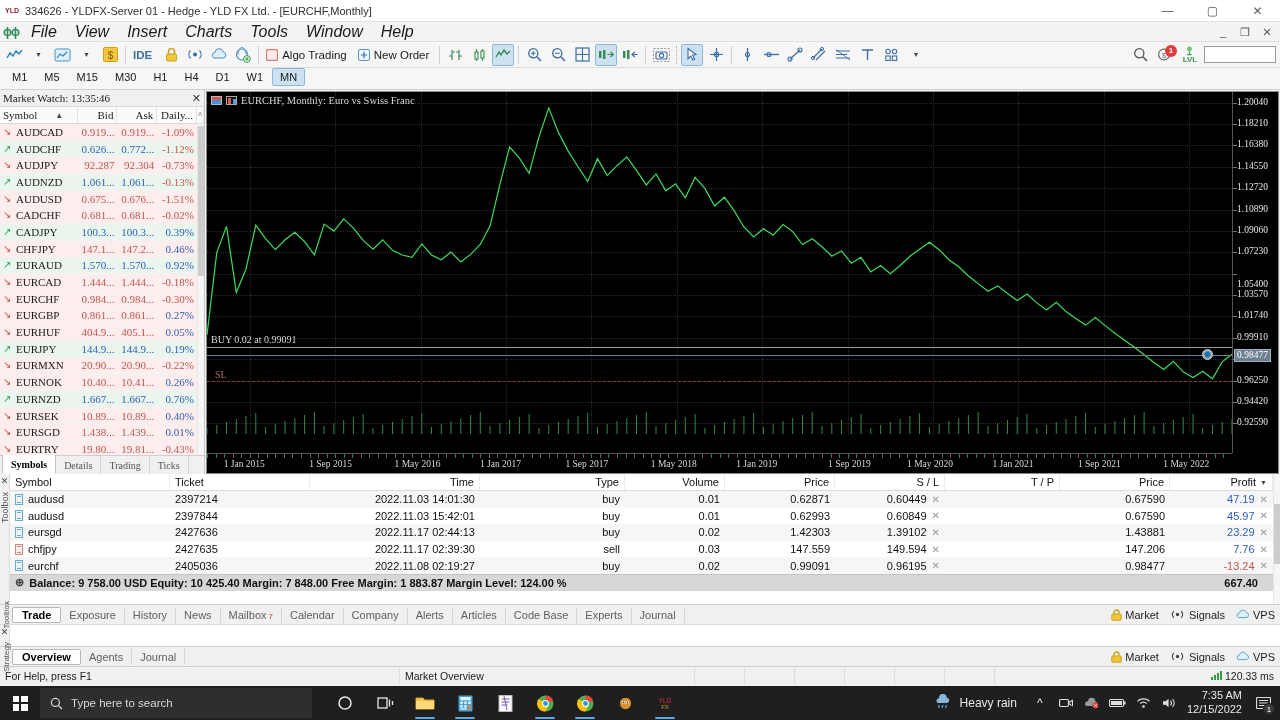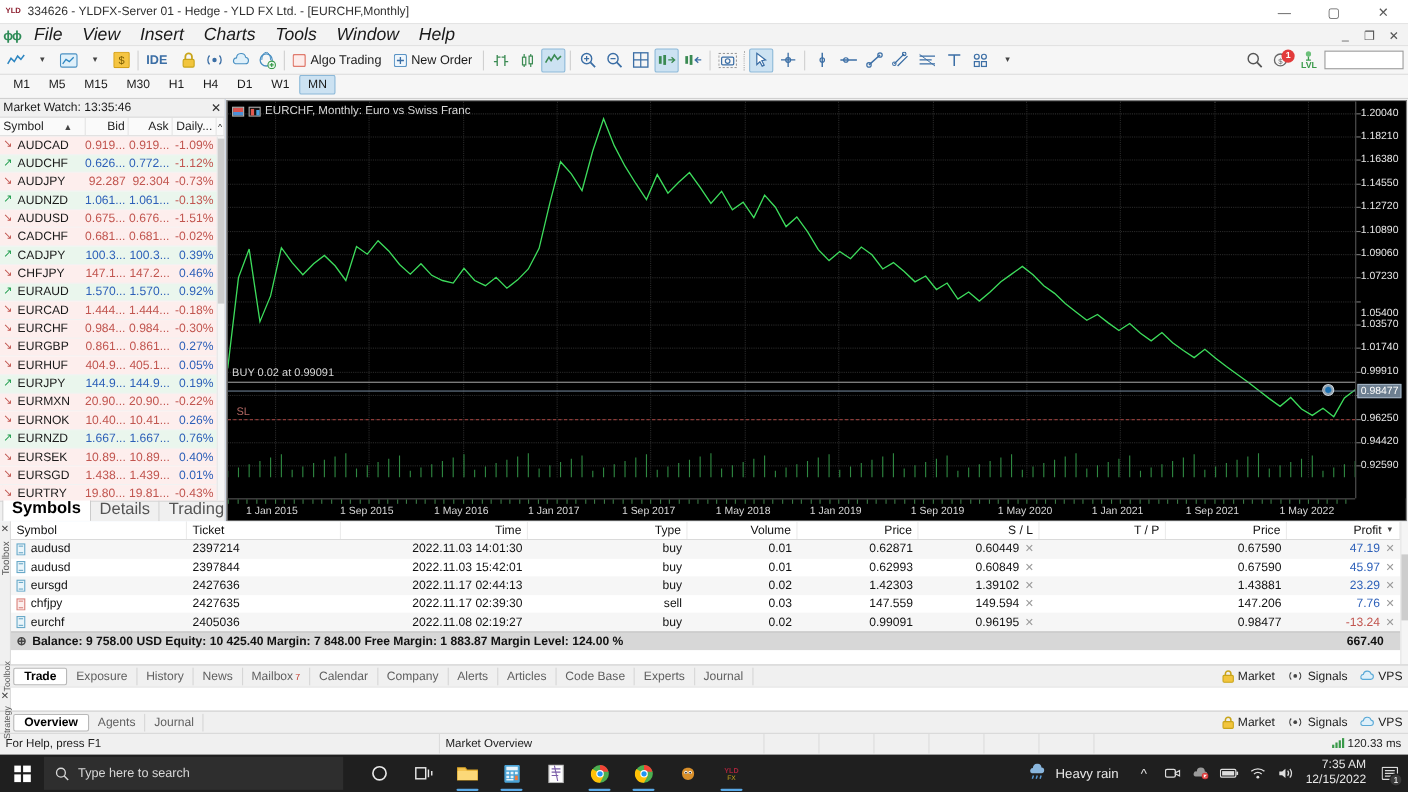--- a/index.html
+++ b/index.html
@@ -82,21 +82,21 @@
     height: 22px; background: #f6f6f6; border-bottom: 1px solid #d0d0d0;
     display: flex; align-items: flex-start; padding-left: 4px;
   }
   .tf {
     padding: 2px 7px; font-size: 11px; color: #1a1a1a; margin-right: 1px;
     border: 1px solid transparent; border-radius: 2px; cursor: default;
   }
   .tf.active { background: #cce2f2; border-color: #8cb8d8; }
 
   
-  .work { position: relative; height: 384px; display: flex; background: #3b82f6; }
+  .work { position: relative; height: 384px; display: flex; background: #3b82f6; font-family: Liberation Serif, serif; }
 
   
   .mw { width: 205px; background: #ffffff; display: flex; flex-direction: column;
         border-right: 1px solid #c8c8c8; }
   .mw-head {
     height: 17px; background: #f0f0f0; display: flex; align-items: center;
     padding: 0 3px; font-size: 11px; color: #1a1a1a; border-bottom: 1px solid #dadada;
     position: relative;
   }
   .mw-head .x { position: absolute; right: 3px; font-size: 11px; color: #333; }
@@ -127,21 +127,21 @@
   .mw-scroll {
     position: absolute; right: 0; top: 0; width: 7px; height: 100%; background: #f5f5f5;
     border-left: 1px solid #e6e6e6;
   }
   .mw-scroll .thumb { position:absolute; top: 2px; left:0; width: 7px; height: 150px; background: #cdcdcd; }
   .mw-tabs {
     height: 19px; display: flex; align-items: flex-end; background: #f0f0f0;
     border-top: 1px solid #d0d0d0; padding-left: 2px;
   }
   .mw-tab {
-    padding: 16px 8px 3px; font-size: 15px; color: #555; border-right: 1px solid #d5d5d5;
+    padding: 16px 8px 3px; font-size: 10px; color: #555; border-right: 1px solid #d5d5d5;
   }
   .mw-tab.active {
     background: #ffffff; color: #000; font-weight: bold; border: 1px solid #c0c0c0;
     border-bottom: 1px solid #fff; border-radius: 2px 2px 0 0;
   }
 
   
   .chart-wrap { flex: 1; display: flex; flex-direction: column; background: #f0f0f0; }
   .chart {
     flex: 1; background: #000000; position: relative; overflow: hidden;

